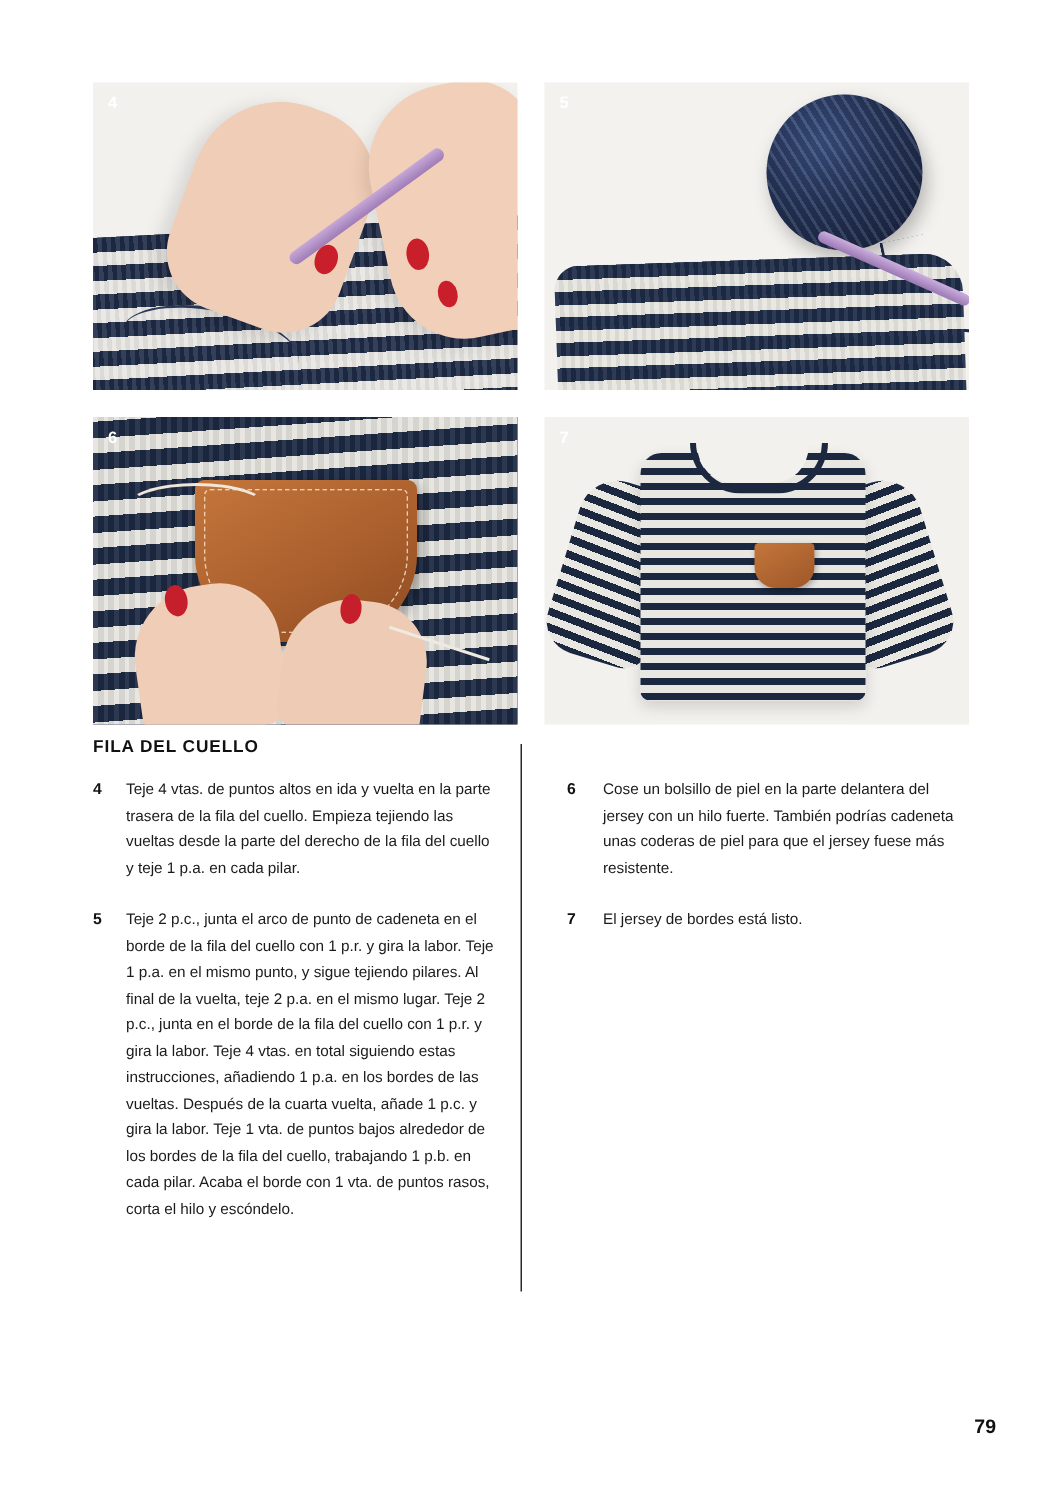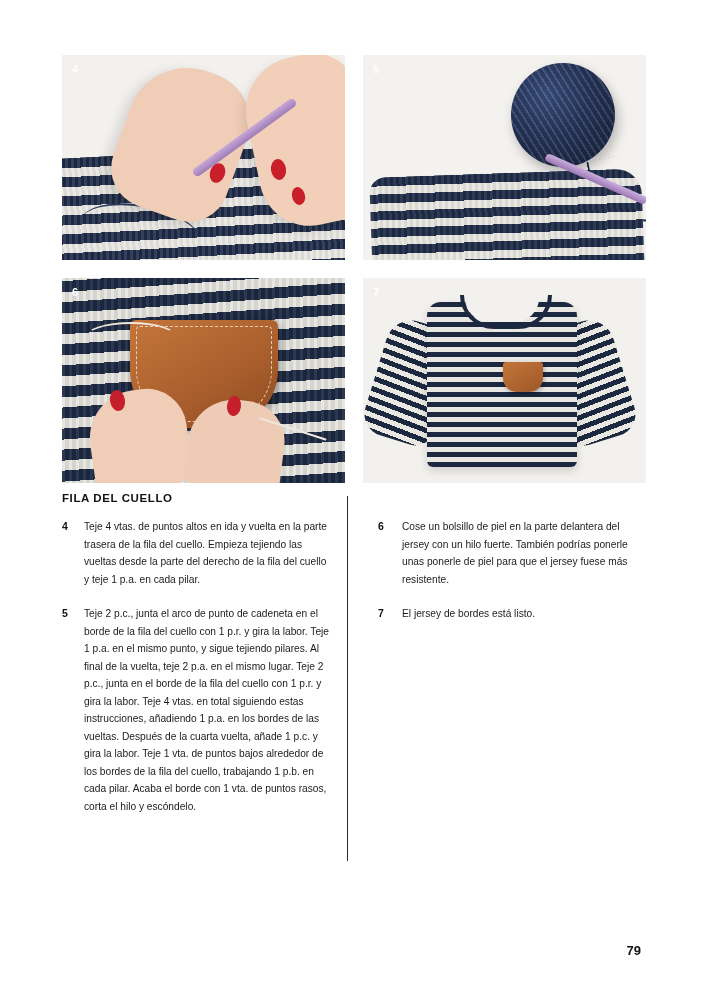--- a/index.html
+++ b/index.html
@@ -379,21 +379,21 @@
   .step-text {
     font-size: 10.2px;
     line-height: 17.5px;
     color: #1b1b1b;
     text-align: left;
   }
   .col-right .step-label { width: 24px; flex: 0 0 24px; }
 
   .page-number {
     position: absolute;
-    right: 67px;
+    right: 44px;
     bottom: 42px;
     font-size: 13px;
     font-weight: bold;
     color: #111;
   }
 </style>
 </head>
 <body>
 
 <div class="page">
@@ -457,21 +457,21 @@
         </div>
         <div class="step">
           <div class="step-label">5</div>
           <div class="step-text">Teje 2 p.c., junta el arco de punto de cadeneta en el borde de la fila del cuello con 1 p.r. y gira la labor. Teje 1 p.a. en el mismo punto, y sigue tejiendo pilares. Al final de la vuelta, teje 2 p.a. en el mismo lugar. Teje 2 p.c., junta en el borde de la fila del cuello con 1 p.r. y gira la labor. Teje 4 vtas. en total siguiendo estas instrucciones, añadiendo 1 p.a. en los bordes de las vueltas. Después de la cuarta vuelta, añade 1 p.c. y gira la labor. Teje 1 vta. de puntos bajos alrededor de los bordes de la fila del cuello, trabajando 1 p.b. en cada pilar. Acaba el borde con 1 vta. de puntos rasos, corta el hilo y escóndelo.</div>
         </div>
       </div>
 
       <div class="col col-right">
         <div class="step">
           <div class="step-label">6</div>
-          <div class="step-text">Cose un bolsillo de piel en la parte delantera del jersey con un hilo fuerte. También podrías ponerle unas ponerle de piel para que el jersey fuese más resistente.</div>
+          <div class="step-text">Cose un bolsillo de piel en la parte delantera del jersey con un hilo fuerte. También podrías cadeneta unas coderas de piel para que el jersey fuese más resistente.</div>
         </div>
         <div class="step">
           <div class="step-label">7</div>
           <div class="step-text">El jersey de bordes está listo.</div>
         </div>
       </div>
     </div>
   </div>
 
   <div class="page-number">79</div>

